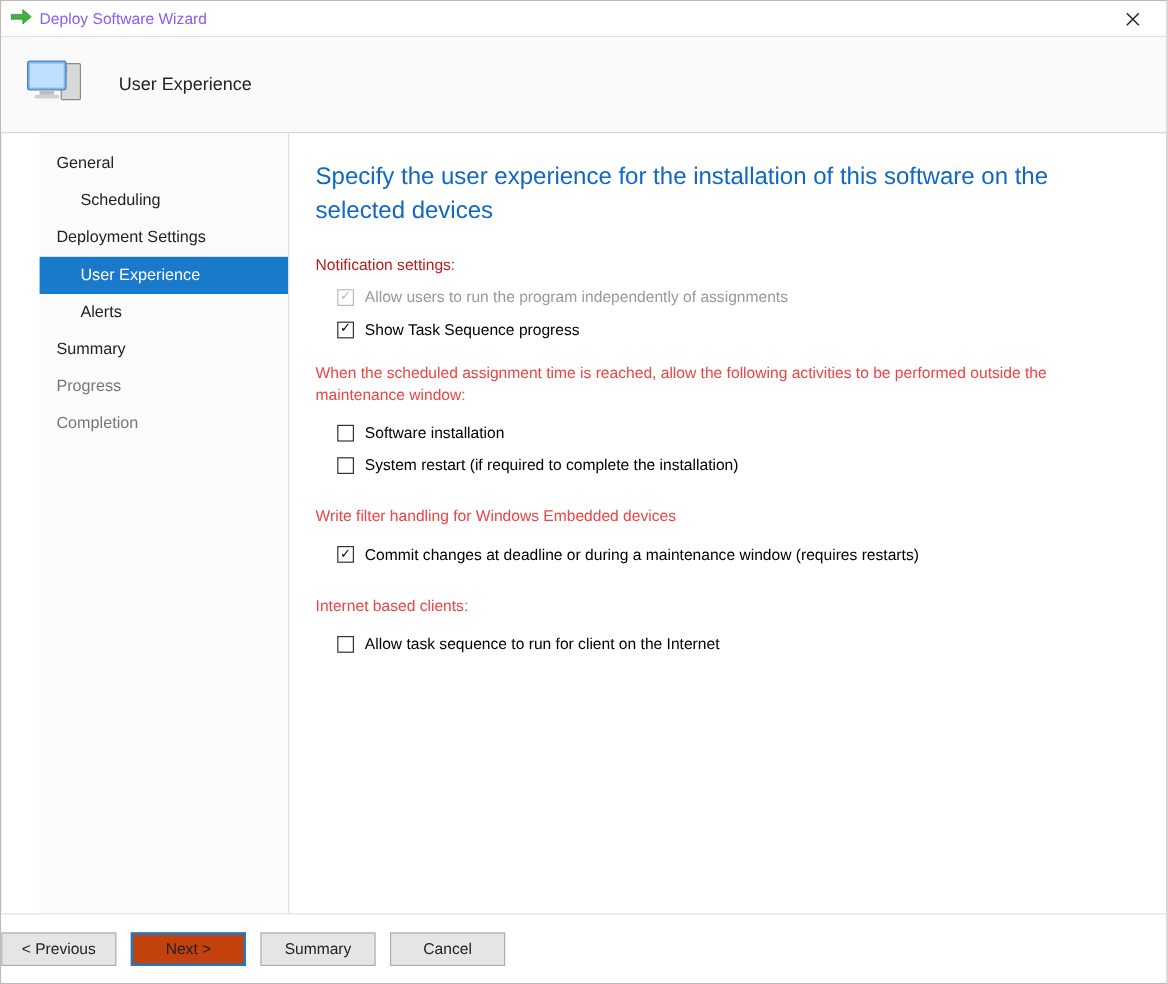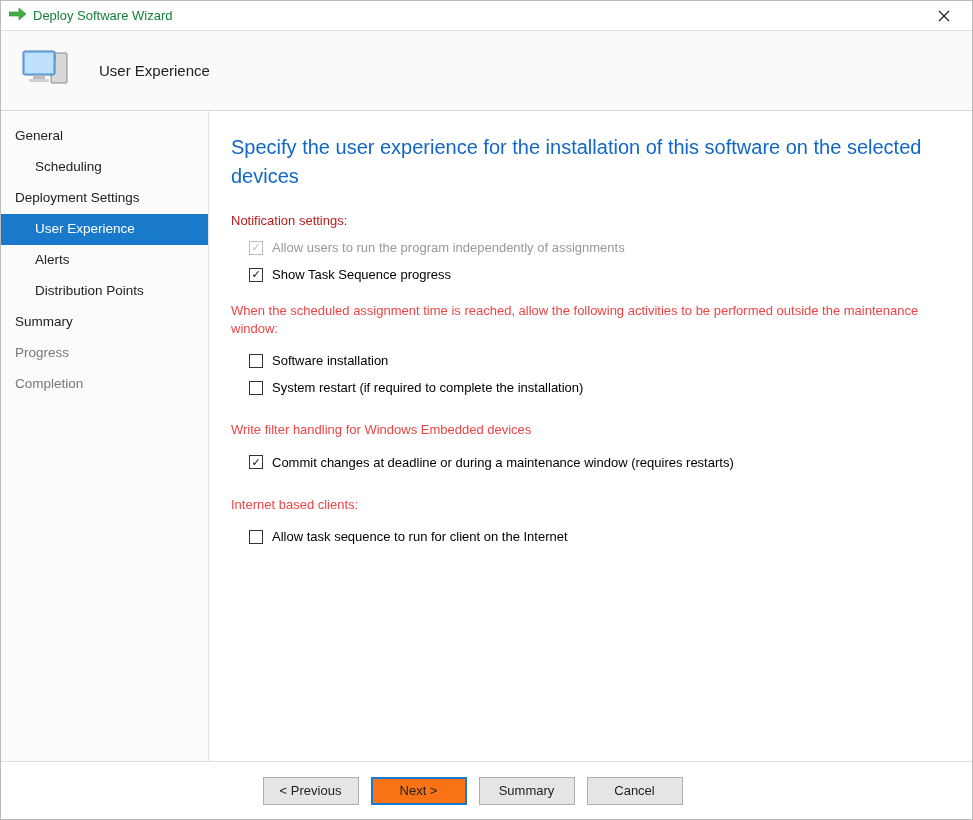--- a/index.html
+++ b/index.html
@@ -15,40 +15,41 @@
     }
     .titlebar {
       height: 30px;
       display: flex;
       align-items: center;
       padding: 0 8px;
       border-bottom: 1px solid #e0e0e0;
       background: #fff;
     }
     .titlebar .arrow-icon { margin-right: 6px; }
-    .titlebar .title { font-size: 13px; color: #15803d; }
+    .titlebar .title { font-size: 13px; color: #8b5cf6; }
     .titlebar .close-btn {
       margin-left: auto;
       width: 40px; height: 28px;
       display: flex; align-items: center; justify-content: center;
       cursor: pointer;
     }
     .header-banner {
       height: 80px;
       display: flex;
       align-items: center;
       padding: 0 18px;
       background: #fafafa;
       border-bottom: 1px solid #d8d8d8;
     }
     .header-banner .icon-wrap { margin-right: 24px; }
     .header-banner .page-name { font-size: 15px; color: #222; }
     .body {
       display: flex;
       height: calc(820px - 30px - 80px - 58px - 2px);
+      padding-left: 32px;
     }
     .sidebar {
       width: 208px;
       background: #fbfbfb;
       border-right: 1px solid #e0e0e0;
       padding-top: 10px;
     }
     .nav-item {
       padding: 4px 14px;
       font-size: 13.5px;
@@ -110,37 +111,37 @@
       font-size: 13px;
       color: #222;
       margin-top: 6px;
       margin-bottom: 14px;
     }
     .footer {
       height: 58px;
       border-top: 1px solid #e0e0e0;
       display: flex;
       align-items: center;
-      justify-content: center;
+      justify-content: flex-start;
       padding-right: 28px;
       gap: 12px;
       background: #fff;
     }
     .btn {
       min-width: 96px;
       height: 28px;
       background: #e5e5e5;
       border: 1px solid #aeaeae;
       font-size: 13px;
       color: #222;
       cursor: pointer;
       padding: 0 12px;
     }
     .btn.primary {
-      background: #f97316;
+      background: #c2410c;
       border: 2px solid #1979ca;
     }
   </style>
 </head>
 <body>
 
 <div class="titlebar">
   <span class="arrow-icon">
     <svg width="18" height="14" viewBox="0 0 18 14">
       <path d="M0 5 L10 5 L10 1 L17 7 L10 13 L10 9 L0 9 Z" fill="#3fb23f" stroke="#2e8c2e" stroke-width="0.6"></path>
@@ -169,21 +170,20 @@
   <span class="page-name">User Experience</span>
 </div>
 
 <div class="body">
   <div class="sidebar" id="sidebar">
       <div class="nav-item">General</div>
       <div class="nav-item child">Scheduling</div>
       <div class="nav-item">Deployment Settings</div>
       <div class="nav-item child active">User Experience</div>
       <div class="nav-item child">Alerts</div>
-      <div class="nav-item child">Distribution Points</div>
       <div class="nav-item">Summary</div>
       <div class="nav-item dim">Progress</div>
       <div class="nav-item dim">Completion</div>
     </div>
 
   <div class="main">
     <div class="main-heading">Specify the user experience for the installation of this software on the selected devices</div>
 
     <div class="section-label">Notification settings:</div>
 

